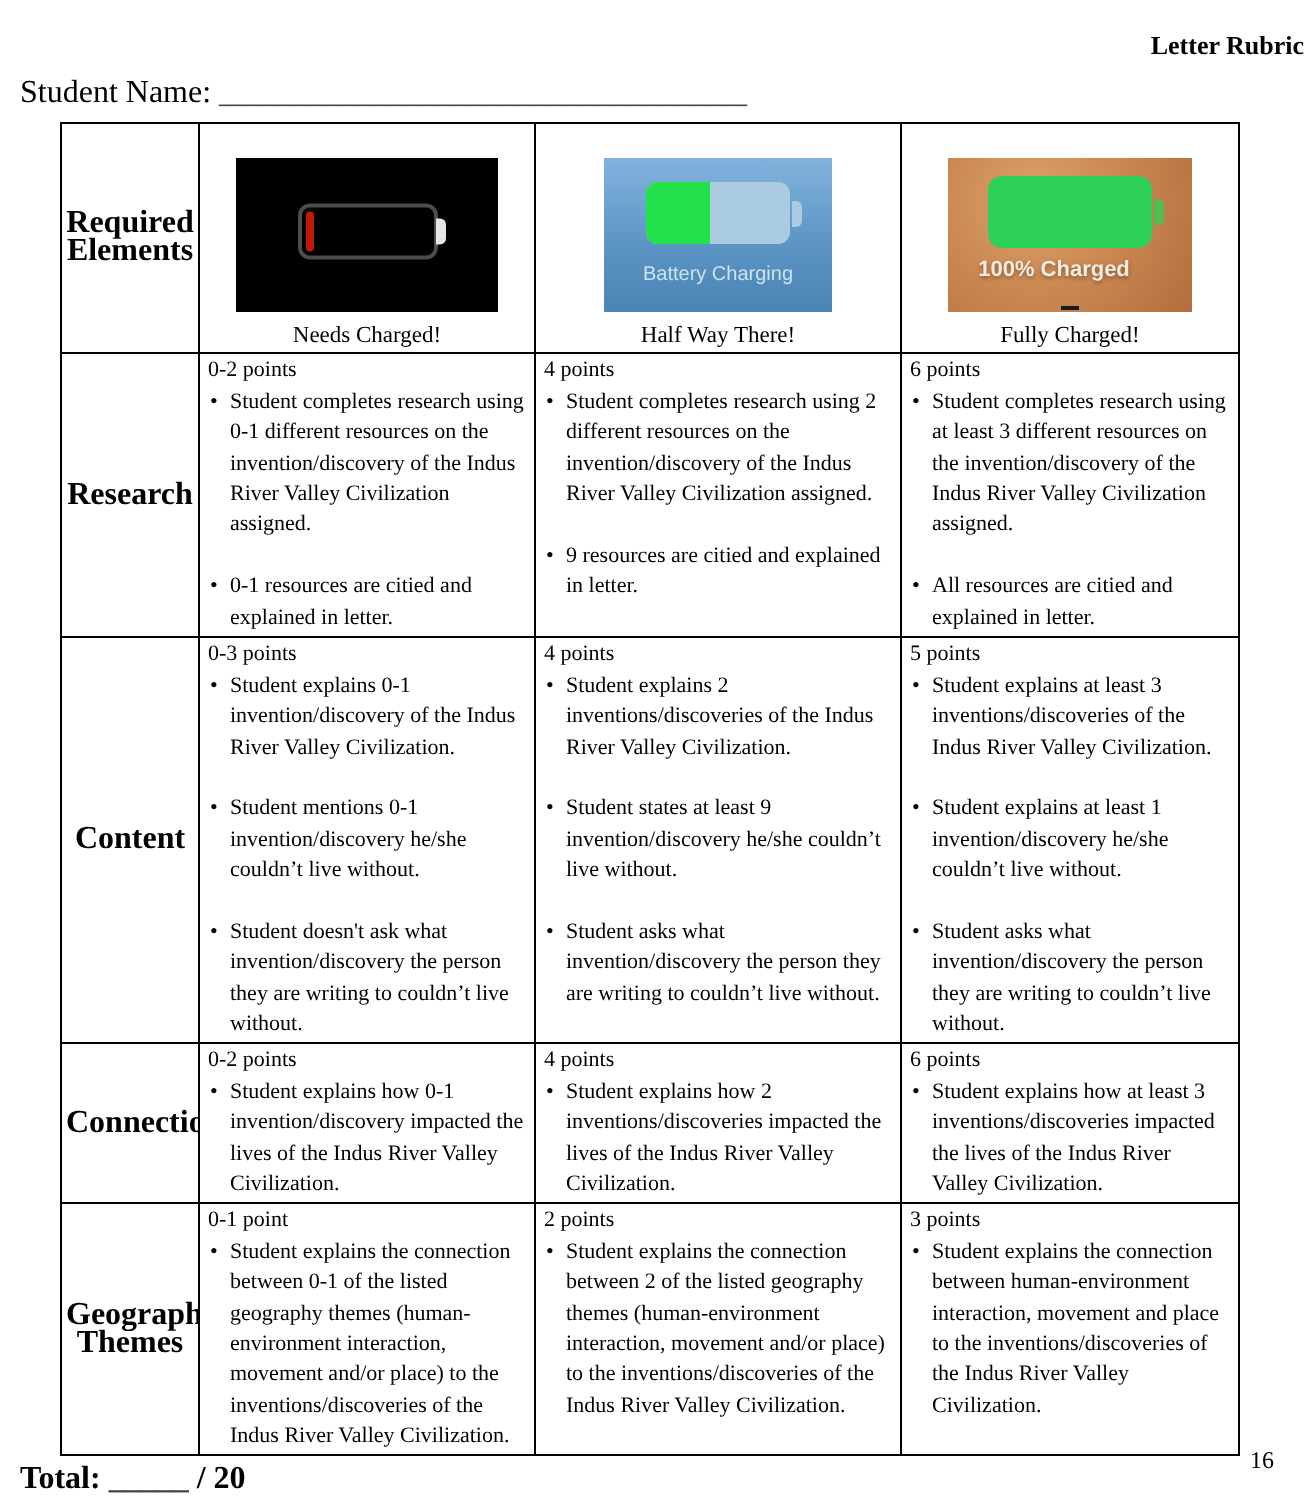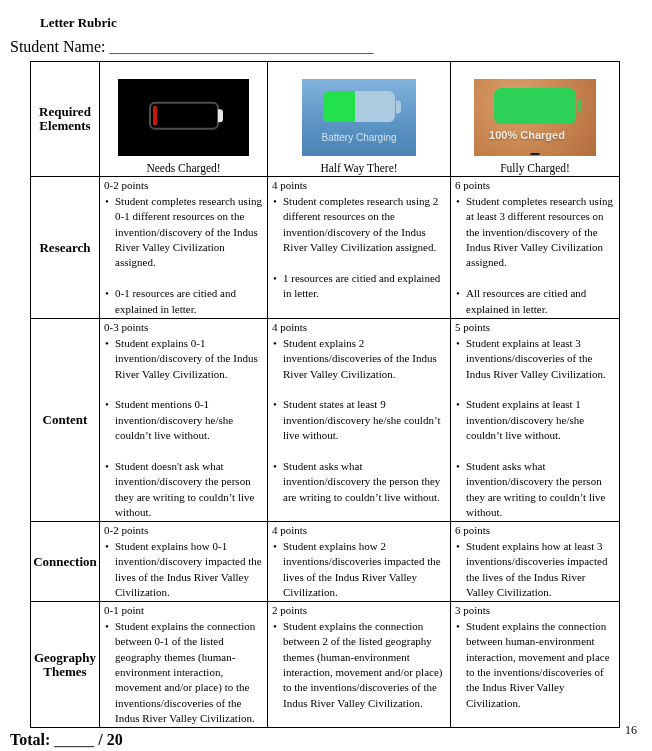--- a/index.html
+++ b/index.html
@@ -6,21 +6,21 @@
   html, body { margin: 0; padding: 0; }
   body {
     width: 652px; height: 751px;
     background: #fff;
     font-family: "Liberation Serif", serif;
     color: #000;
     position: relative;
     overflow: hidden;
   }
   .title {
-    text-align: left;
+    text-align: right;
     font-weight: bold;
     font-size: 13px;
     margin-top: 15px;
     padding-left: 40px;
   }
   .student-line {
     font-size: 16px;
     margin: 7px 0 0 10px;
     white-space: nowrap;
   }
@@ -36,21 +36,21 @@
     vertical-align: top;
     padding: 1px 4px 0 4px;
     font-size: 11px;
     line-height: 15.4px;
     overflow: hidden;
   }
   td.label-cell {
     vertical-align: middle;
     text-align: center;
     font-weight: bold;
-    font-size: 13px;
+    font-size: 16px;
     line-height: 14px;
     padding: 4px 2px;
   }
   tr.r-elements  { height: 112px; }
   tr.r-research  { height: 142px; }
   tr.r-content   { height: 203px; }
   tr.r-connection{ height: 80px; }
   tr.r-geography { height: 122px; }
   .points { margin: 0; }
   .bullets { margin-top: 0; }
@@ -204,21 +204,21 @@
         <div class="points">0-2 points</div>
         <div class="bullets">
           <div class="bullet">Student completes research using 0-1 different resources on the invention/discovery of the Indus River Valley Civilization assigned.</div>
           <div class="bullet">0-1 resources are citied and explained in letter.</div>
         </div>
       </td>
       <td>
         <div class="points">4 points</div>
         <div class="bullets">
           <div class="bullet">Student completes research using 2 different resources on the invention/discovery of the Indus River Valley Civilization assigned.</div>
-          <div class="bullet">1 resources are citied and explained in letter.</div>
+          <div class="bullet">9 resources are citied and explained in letter.</div>
         </div>
       </td>
       <td>
         <div class="points">6 points</div>
         <div class="bullets">
           <div class="bullet">Student completes research using at least 3 different resources on the invention/discovery of the Indus River Valley Civilization assigned.</div>
           <div class="bullet">All resources are citied and explained in letter.</div>
         </div>
       </td>
     </tr>

